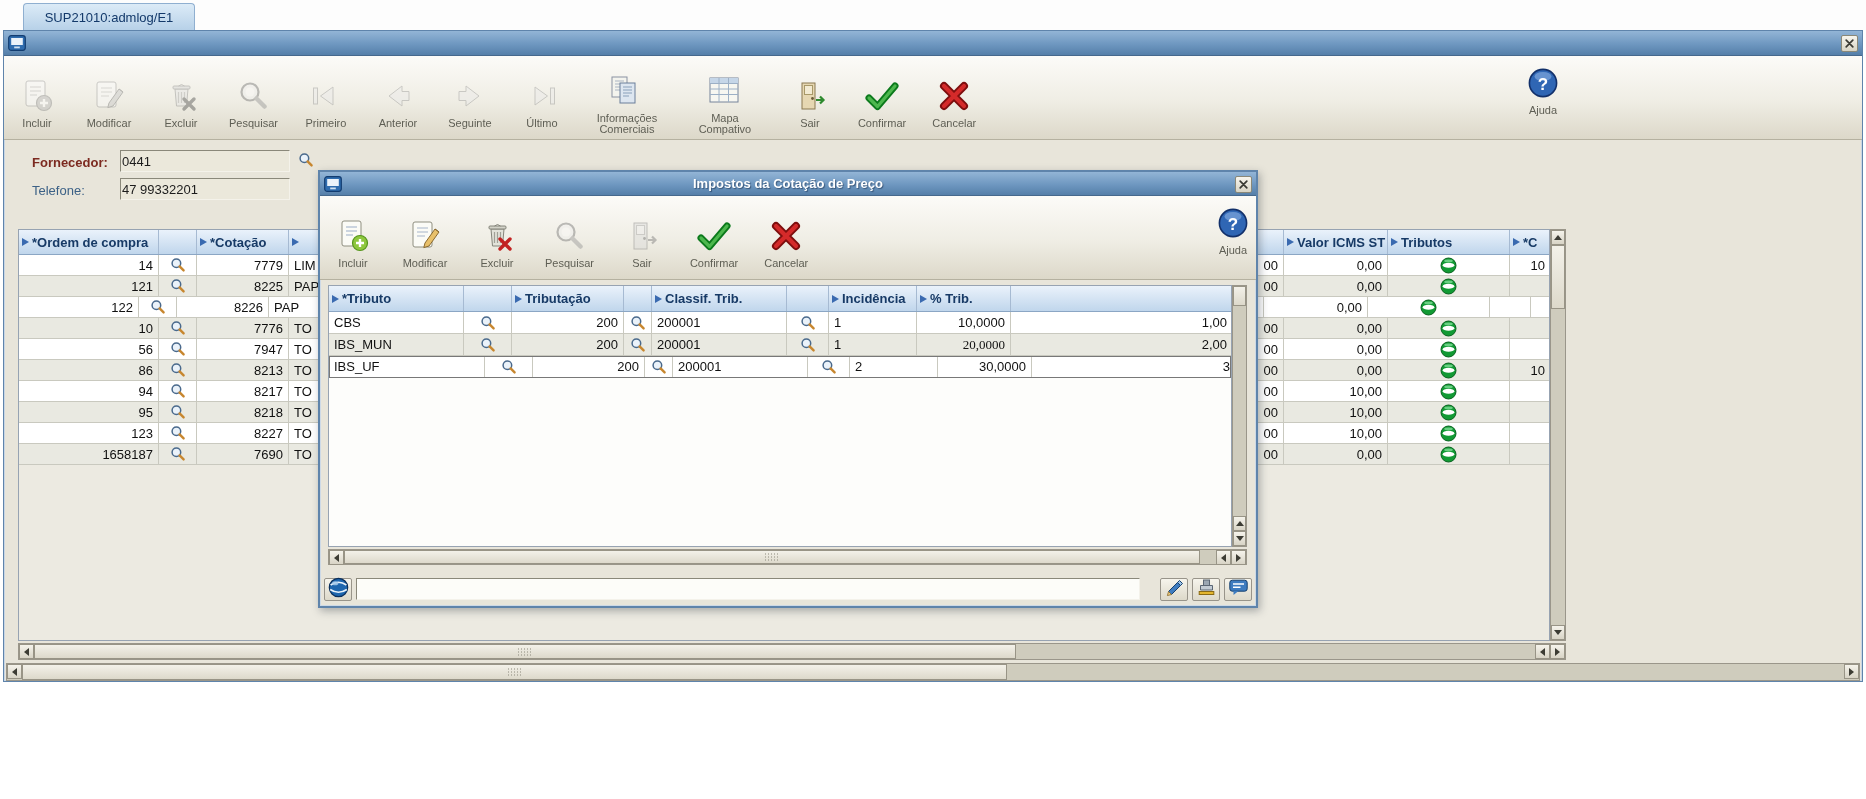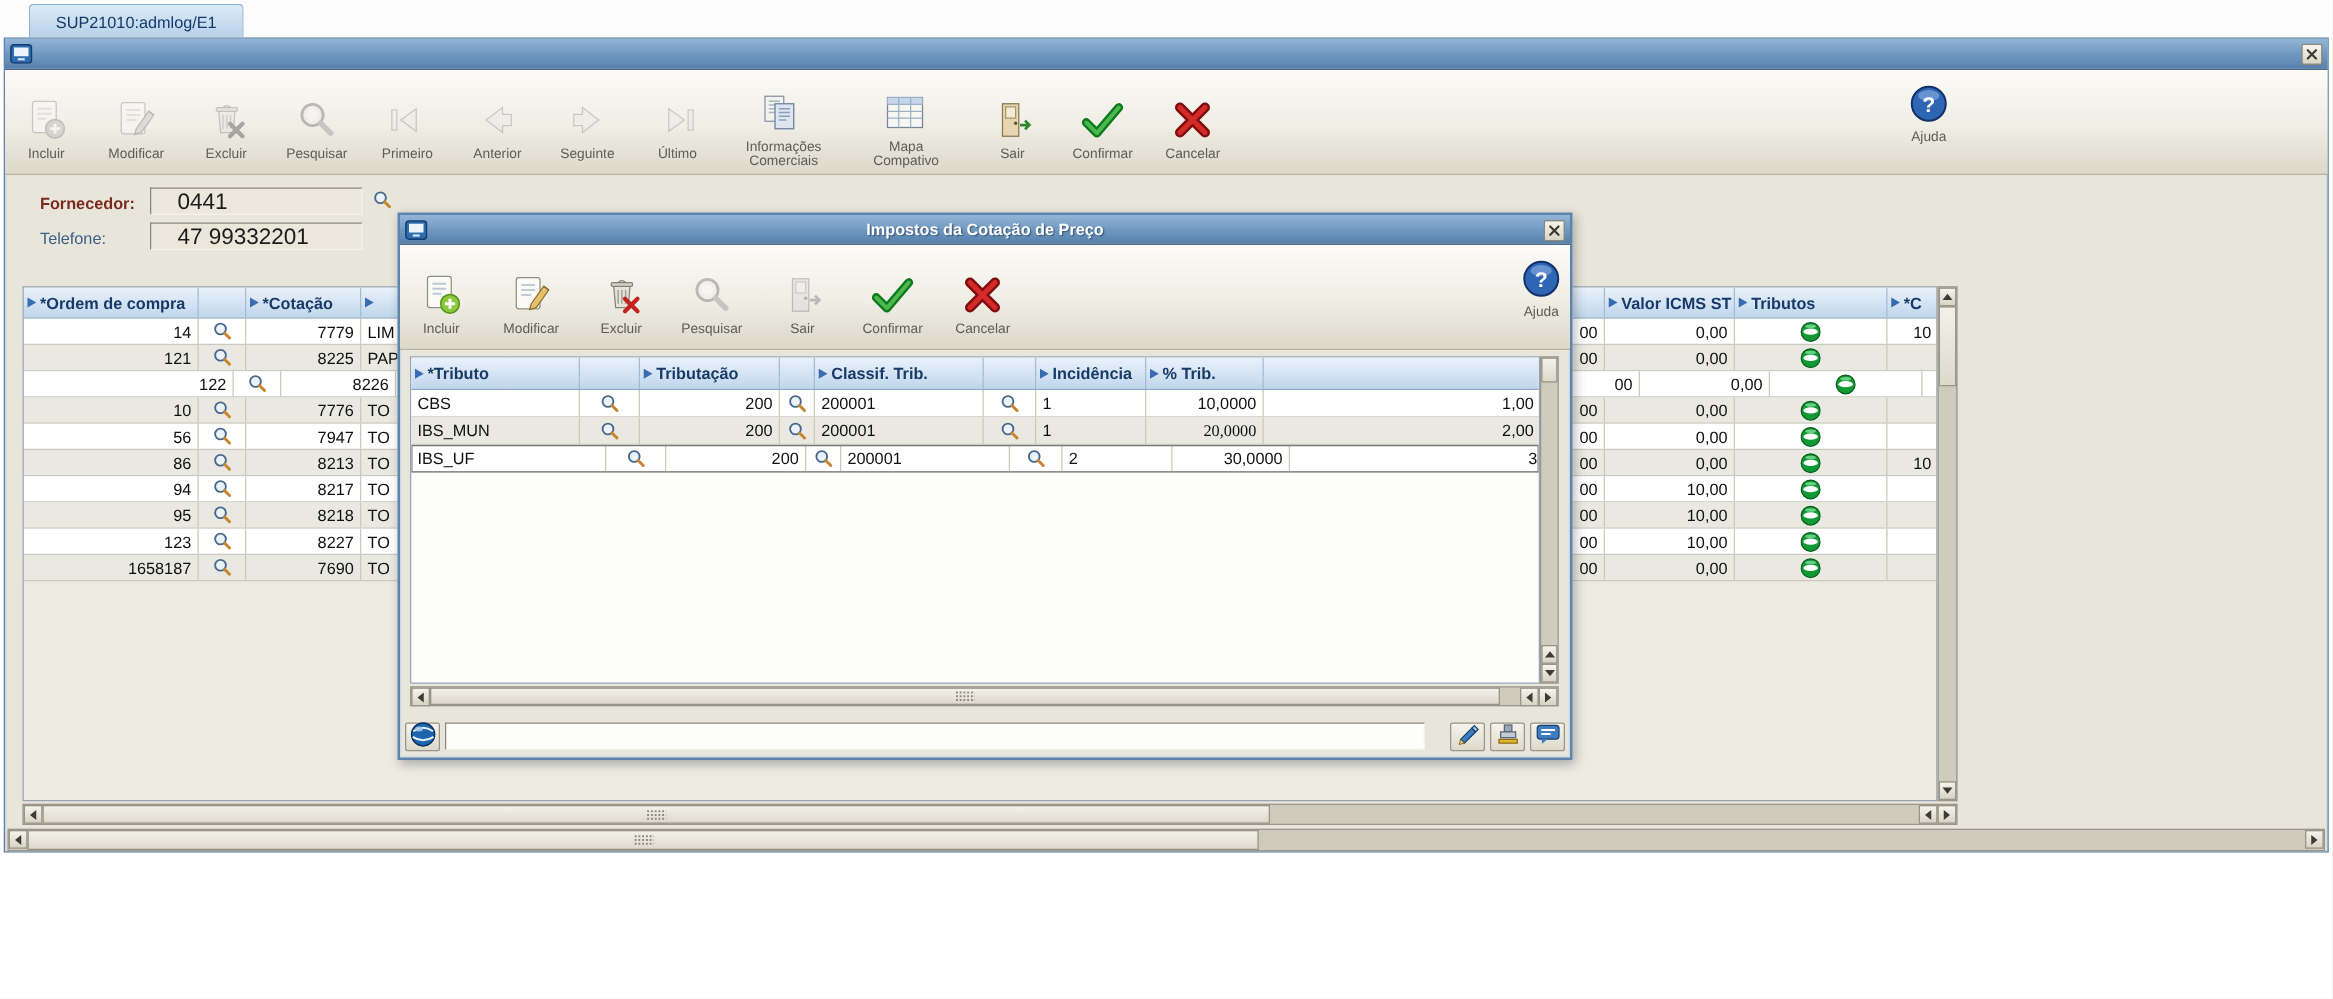--- a/index.html
+++ b/index.html
@@ -30,21 +30,21 @@
   .tb-item.disabled{cursor:default;}
   .tb-item.disabled .tb-icon{filter:grayscale(1) opacity(.42);}
   .help-item{position:absolute;z-index:5;}
   .main-help{left:1512px;top:31px;}
   .dialog-help{left:886px;top:30px;}
 
   
   .form-label{position:absolute;font-size:13px;}
   .lab-fornecedor{left:28px;top:124px;color:#7c2a20;font-weight:bold;}
   .lab-telefone{left:28px;top:152px;color:#3c6186;}
-  .field{position:absolute;background:#ebe8db;border:1px solid;border-color:#8a887a #f4f2ea #f4f2ea #8a887a;padding:2px 21px;font-size:18px;color:#1c1c1c;font-family:inherit;}
+  .field{position:absolute;background:#ebe8db;border:1px solid;border-color:#8a887a #f4f2ea #f4f2ea #8a887a;padding:2px 1px;font-size:13px;color:#1c1c1c;font-family:inherit;}
   .f-code{left:116px;top:119px;width:170px;height:22px;}
   .f-name{left:322px;top:116px;width:520px;height:24px;background:#efece0;}
   .f-tel{left:116px;top:147px;width:170px;height:22px;}
   .f-mag{position:absolute;left:294px;top:121px;width:16px;height:16px;cursor:pointer;}
 
   
   .grid{position:absolute;border:1px solid #97a3b2;overflow:hidden;}
   .main-grid{left:14px;top:198px;width:1532px;height:412px;background:#eceae1;}
   .dialog-grid{left:8px;top:113px;width:904px;height:262px;background:#fdfdfb;}
   .g-head{display:flex;background:linear-gradient(#eaf2fb,#c0d6ec);border-bottom:1px solid #8ba6c4;}
@@ -321,21 +321,21 @@
         <div class="g-cell c" style="width: 122px;">
           <svg width="17" height="17" viewBox="0 0 17 17">
             <circle cx="8.5" cy="8.5" r="7.5" fill="#119a34" stroke="#07611d"></circle>
             <ellipse cx="8.5" cy="8.3" rx="5.8" ry="2.5" fill="#ffffff"></ellipse>
             <ellipse cx="8.5" cy="3.9" rx="4.3" ry="1.4" fill="#79d890" opacity="0.85"></ellipse>
           </svg>
         </div>
         <div class="g-cell r" style="width: 41px;"></div>
       </div>
       <div class="g-row" style="height: 21px;">
-        <div class="g-cell r" style="width: 168px;">122</div>
+        <div class="g-cell r" style="width: 120px;">122</div>
         <div class="g-cell c" style="width: 38px;">
           <svg width="16" height="16" viewBox="0 0 16 16">
             <circle cx="6.4" cy="6.2" r="4.3" fill="#eaf2fa" stroke="#49698c" stroke-width="1.5"></circle>
             <path d="M9.6 9.4 L13.6 13.4" stroke="#c7862e" stroke-width="2.4" stroke-linecap="round"></path>
           </svg>
         </div>
         <div class="g-cell r" style="width: 92px;">8226</div>
         <div class="g-cell" style="width: 780px;">PAP</div>
         <div class="g-cell r" style="width: 215px;">00</div>
         <div class="g-cell r" style="width: 104px;">0,00</div>

